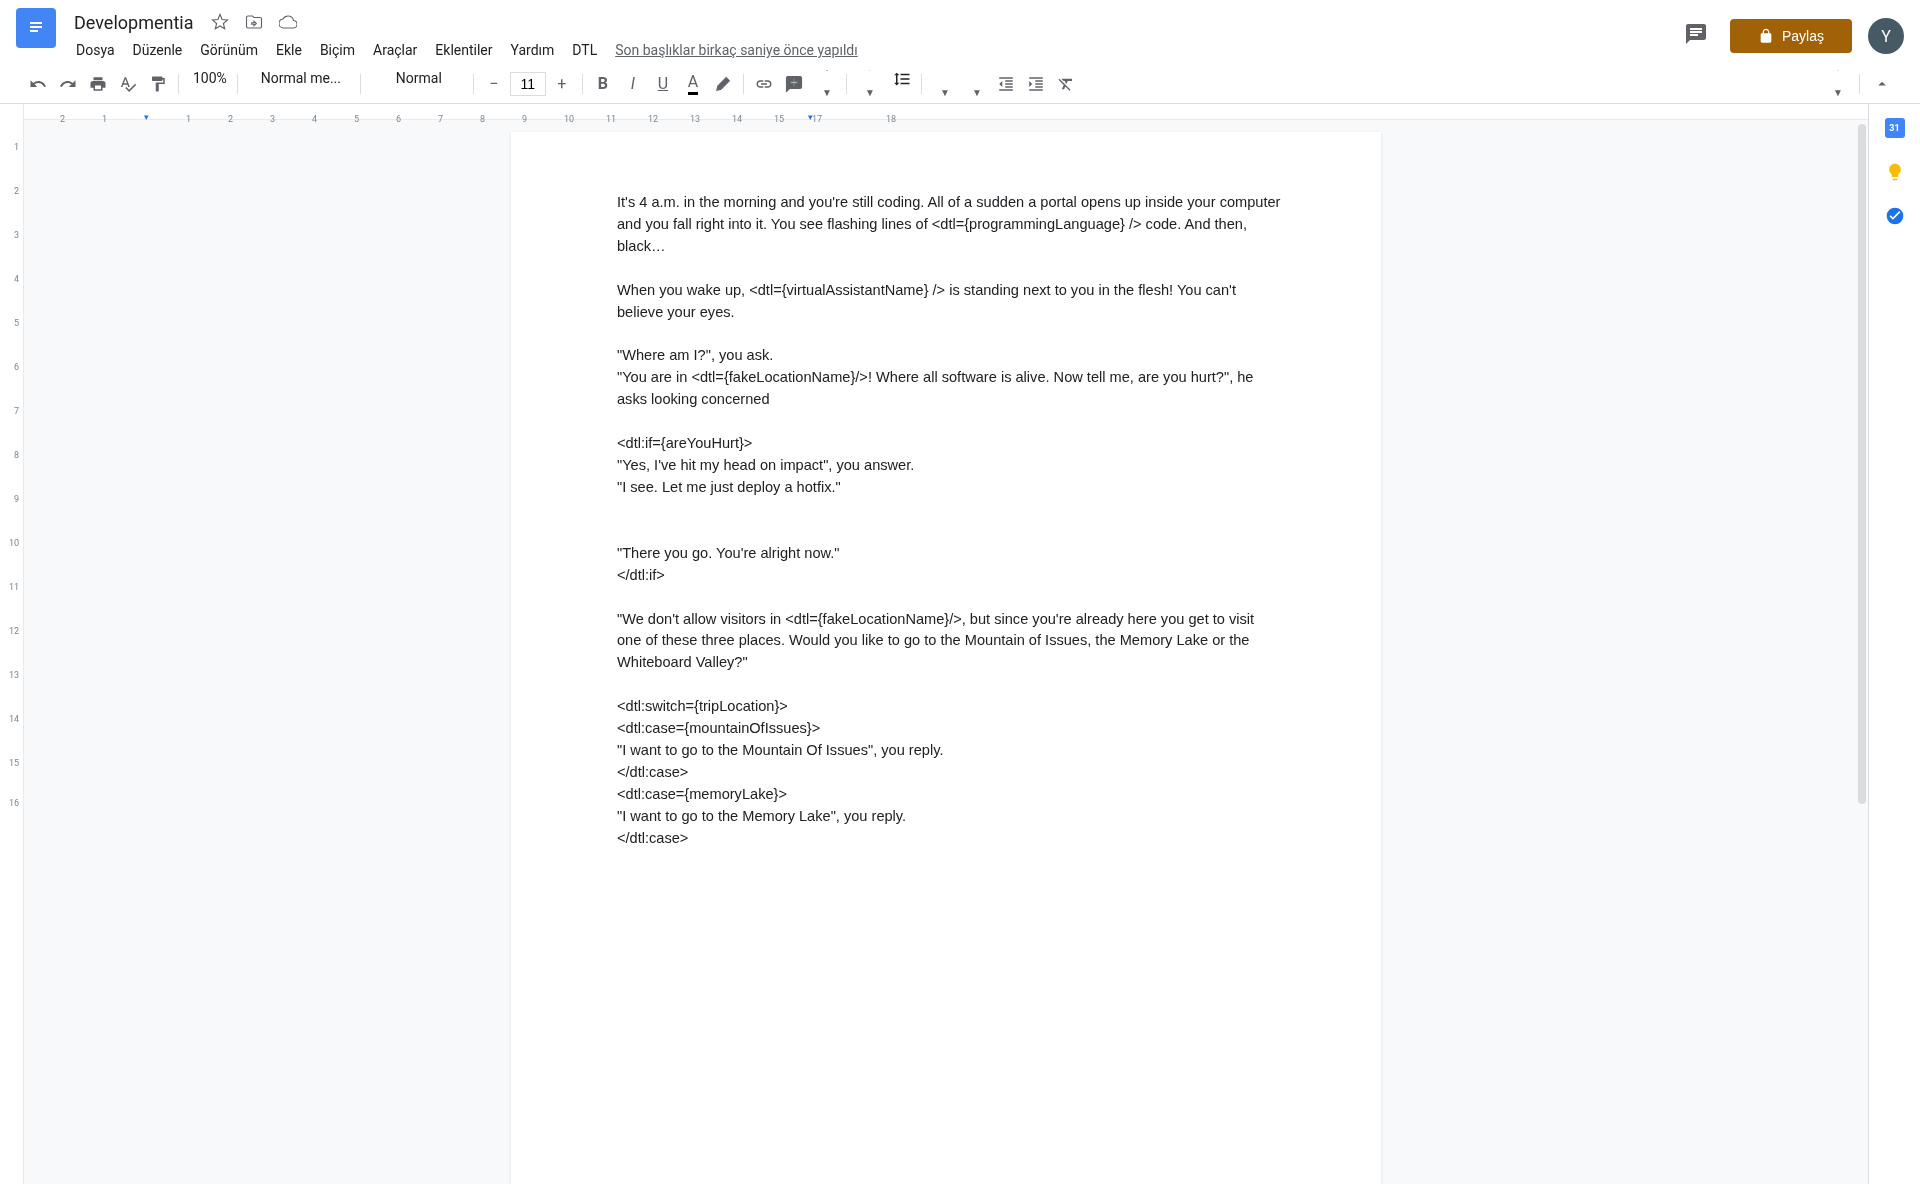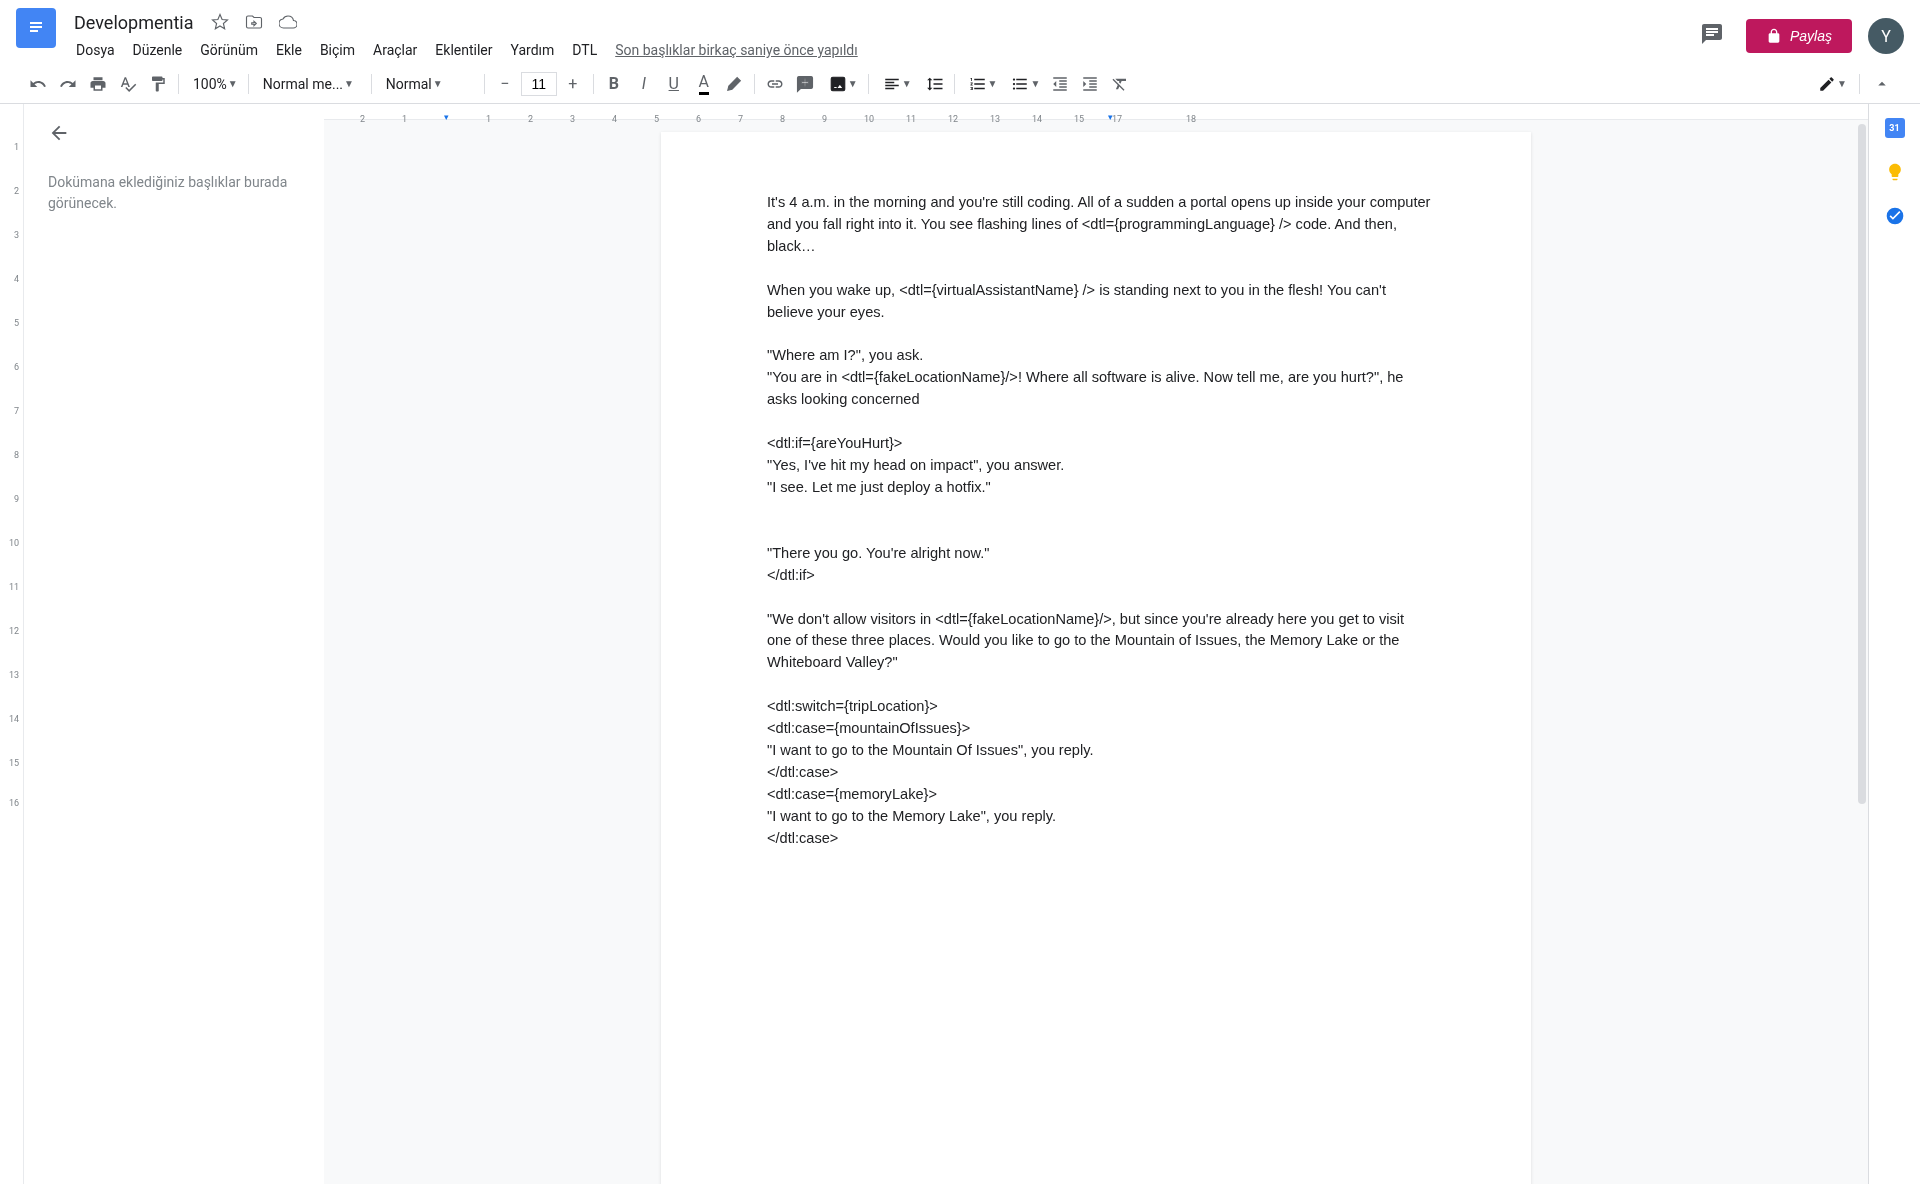--- a/index.html
+++ b/index.html
@@ -12,28 +12,28 @@
     .title-area { flex: 1; display: flex; flex-direction: column; min-width: 0; }
     .title-row { display: flex; align-items: center; gap: 8px; height: 28px; }
     .doc-title { font-size: 18px; color: #202124; padding: 2px 6px; border-radius: 4px; }
     .title-icons { display: flex; gap: 8px; color: #5f6368; }
     .title-icons span { cursor: pointer; padding: 4px; display: flex; align-items: center; }
     .menus { display: flex; gap: 2px; margin-top: 2px; }
     .menu-item { padding: 4px 8px; font-size: 14px; color: #202124; cursor: pointer; border-radius: 4px; }
     .last-edit { font-size: 14px; color: #5f6368; text-decoration: underline; padding: 4px 8px; cursor: pointer; }
     .header-right { display: flex; align-items: center; gap: 16px; margin-left: auto; align-self: center; }
     .comment-btn { color: #5f6368; cursor: pointer; padding: 6px; border-radius: 4px; }
-    .share-btn { background: #be185d; color: #fff; border: none; padding: 9px 20px; border-radius: 4px; font-size: 14px; font-weight: 500; cursor: pointer; display: flex; align-items: center; gap: 8px; font-style: italic; }
+    .share-btn { background: #a16207; color: #fff; border: none; padding: 9px 28px; border-radius: 4px; font-size: 14px; font-weight: 500; cursor: pointer; display: flex; align-items: center; gap: 8px; }
     .avatar { width: 36px; height: 36px; border-radius: 50%; background: #455a64; color: #fff; display: flex; align-items: center; justify-content: center; font-size: 16px; cursor: pointer; }
 
     
     .toolbar { display: flex; align-items: center; padding: 4px 24px; border-bottom: 1px solid #dadce0; height: 40px; gap: 2px; }
     .tb-btn { width: 28px; height: 28px; display: flex; align-items: center; justify-content: center; color: #5f6368; cursor: pointer; border-radius: 4px; }
     .tb-sep { width: 1px; height: 20px; background: #dadce0; margin: 0 4px; }
-    .tb-select { height: 28px; padding: 0 4px 0 8px; display: flex; align-items: center; gap: 1px; color: #202124; font-size: 14px; cursor: pointer; border-radius: 4px; }
+    .tb-select { height: 28px; padding: 0 4px 0 8px; display: flex; align-items: center; gap: 16px; color: #202124; font-size: 14px; cursor: pointer; border-radius: 4px; flex-direction: column; }
     .tb-dropdown-arrow { color: #5f6368; font-size: 10px; }
     .font-size-box { display: flex; align-items: center; }
     .font-size-input { width: 36px; height: 24px; border: 1px solid #dadce0; text-align: center; font-size: 14px; margin: 0 2px; }
     .underline-color { border-bottom: 3px solid #000; padding-bottom: 1px; }
     .toolbar-right { margin-left: auto; display: flex; align-items: center; gap: 4px; }
 
     
     .main { display: flex; height: calc(100vh - 104px); }
     .vruler { width: 24px; background: #fff; border-right: 1px solid #e8eaed; position: relative; font-size: 9px; color: #80868b; }
     .vruler-tick { position: absolute; right: 4px; }
@@ -274,26 +274,20 @@
     <span class="vruler-tick" style="top:390px">9</span>
     <span class="vruler-tick" style="top:434px">10</span>
     <span class="vruler-tick" style="top:478px">11</span>
     <span class="vruler-tick" style="top:522px">12</span>
     <span class="vruler-tick" style="top:566px">13</span>
     <span class="vruler-tick" style="top:610px">14</span>
     <span class="vruler-tick" style="top:654px">15</span>
     <span class="vruler-tick" style="top:694px">16</span>
   </div>
 
-  <div class="outline-panel">
-    <span class="outline-back"><svg class="icon-svg" style="width:22px;height:22px" viewBox="0 0 24 24">
-          <path fill="currentColor" d="M20 11H7.83l5.59-5.59L12 4l-8 8 8 8 1.41-1.41L7.83 13H20v-2z"></path>
-        </svg></span>
-    <div class="outline-empty">Dokümana eklediğiniz başlıklar burada görünecek.</div>
-  </div>
 
   <div class="doc-area">
     <div class="hruler">
       <div class="hruler-inner">
         <span class="hruler-tick" style="left:12px">2</span>
         <span class="hruler-tick" style="left:54px">1</span>
         <span class="hruler-marker-start" style="left:96px">▾</span>
         <span class="hruler-tick" style="left:138px">1</span>
         <span class="hruler-tick" style="left:180px">2</span>
         <span class="hruler-tick" style="left:222px">3</span>

